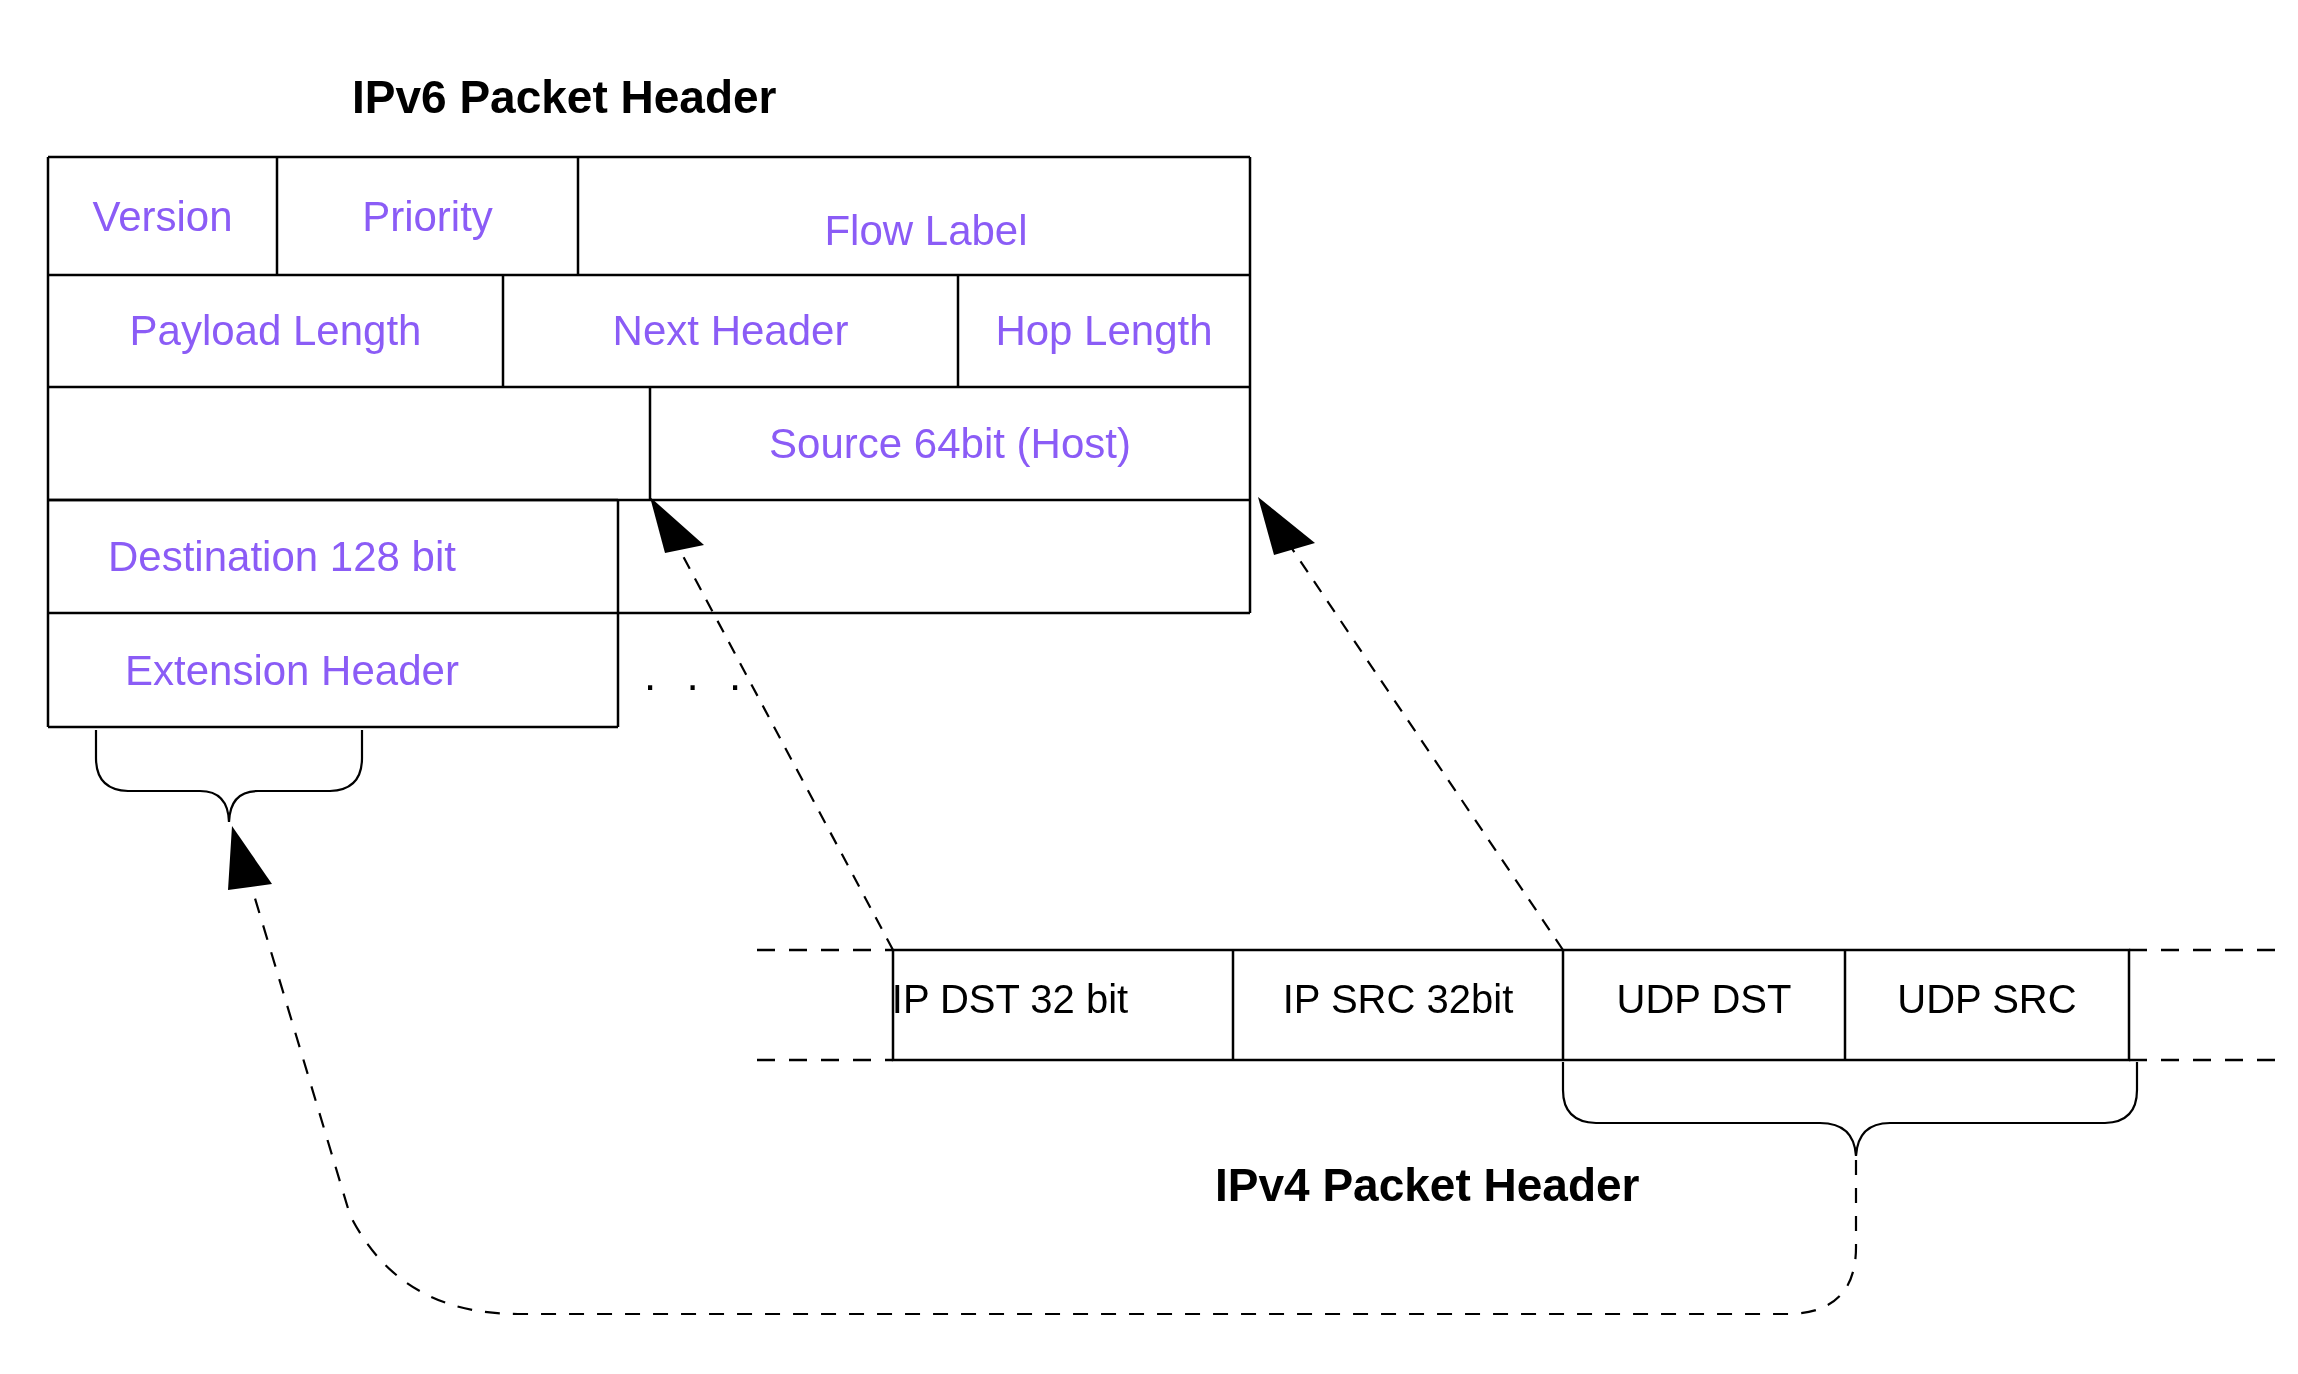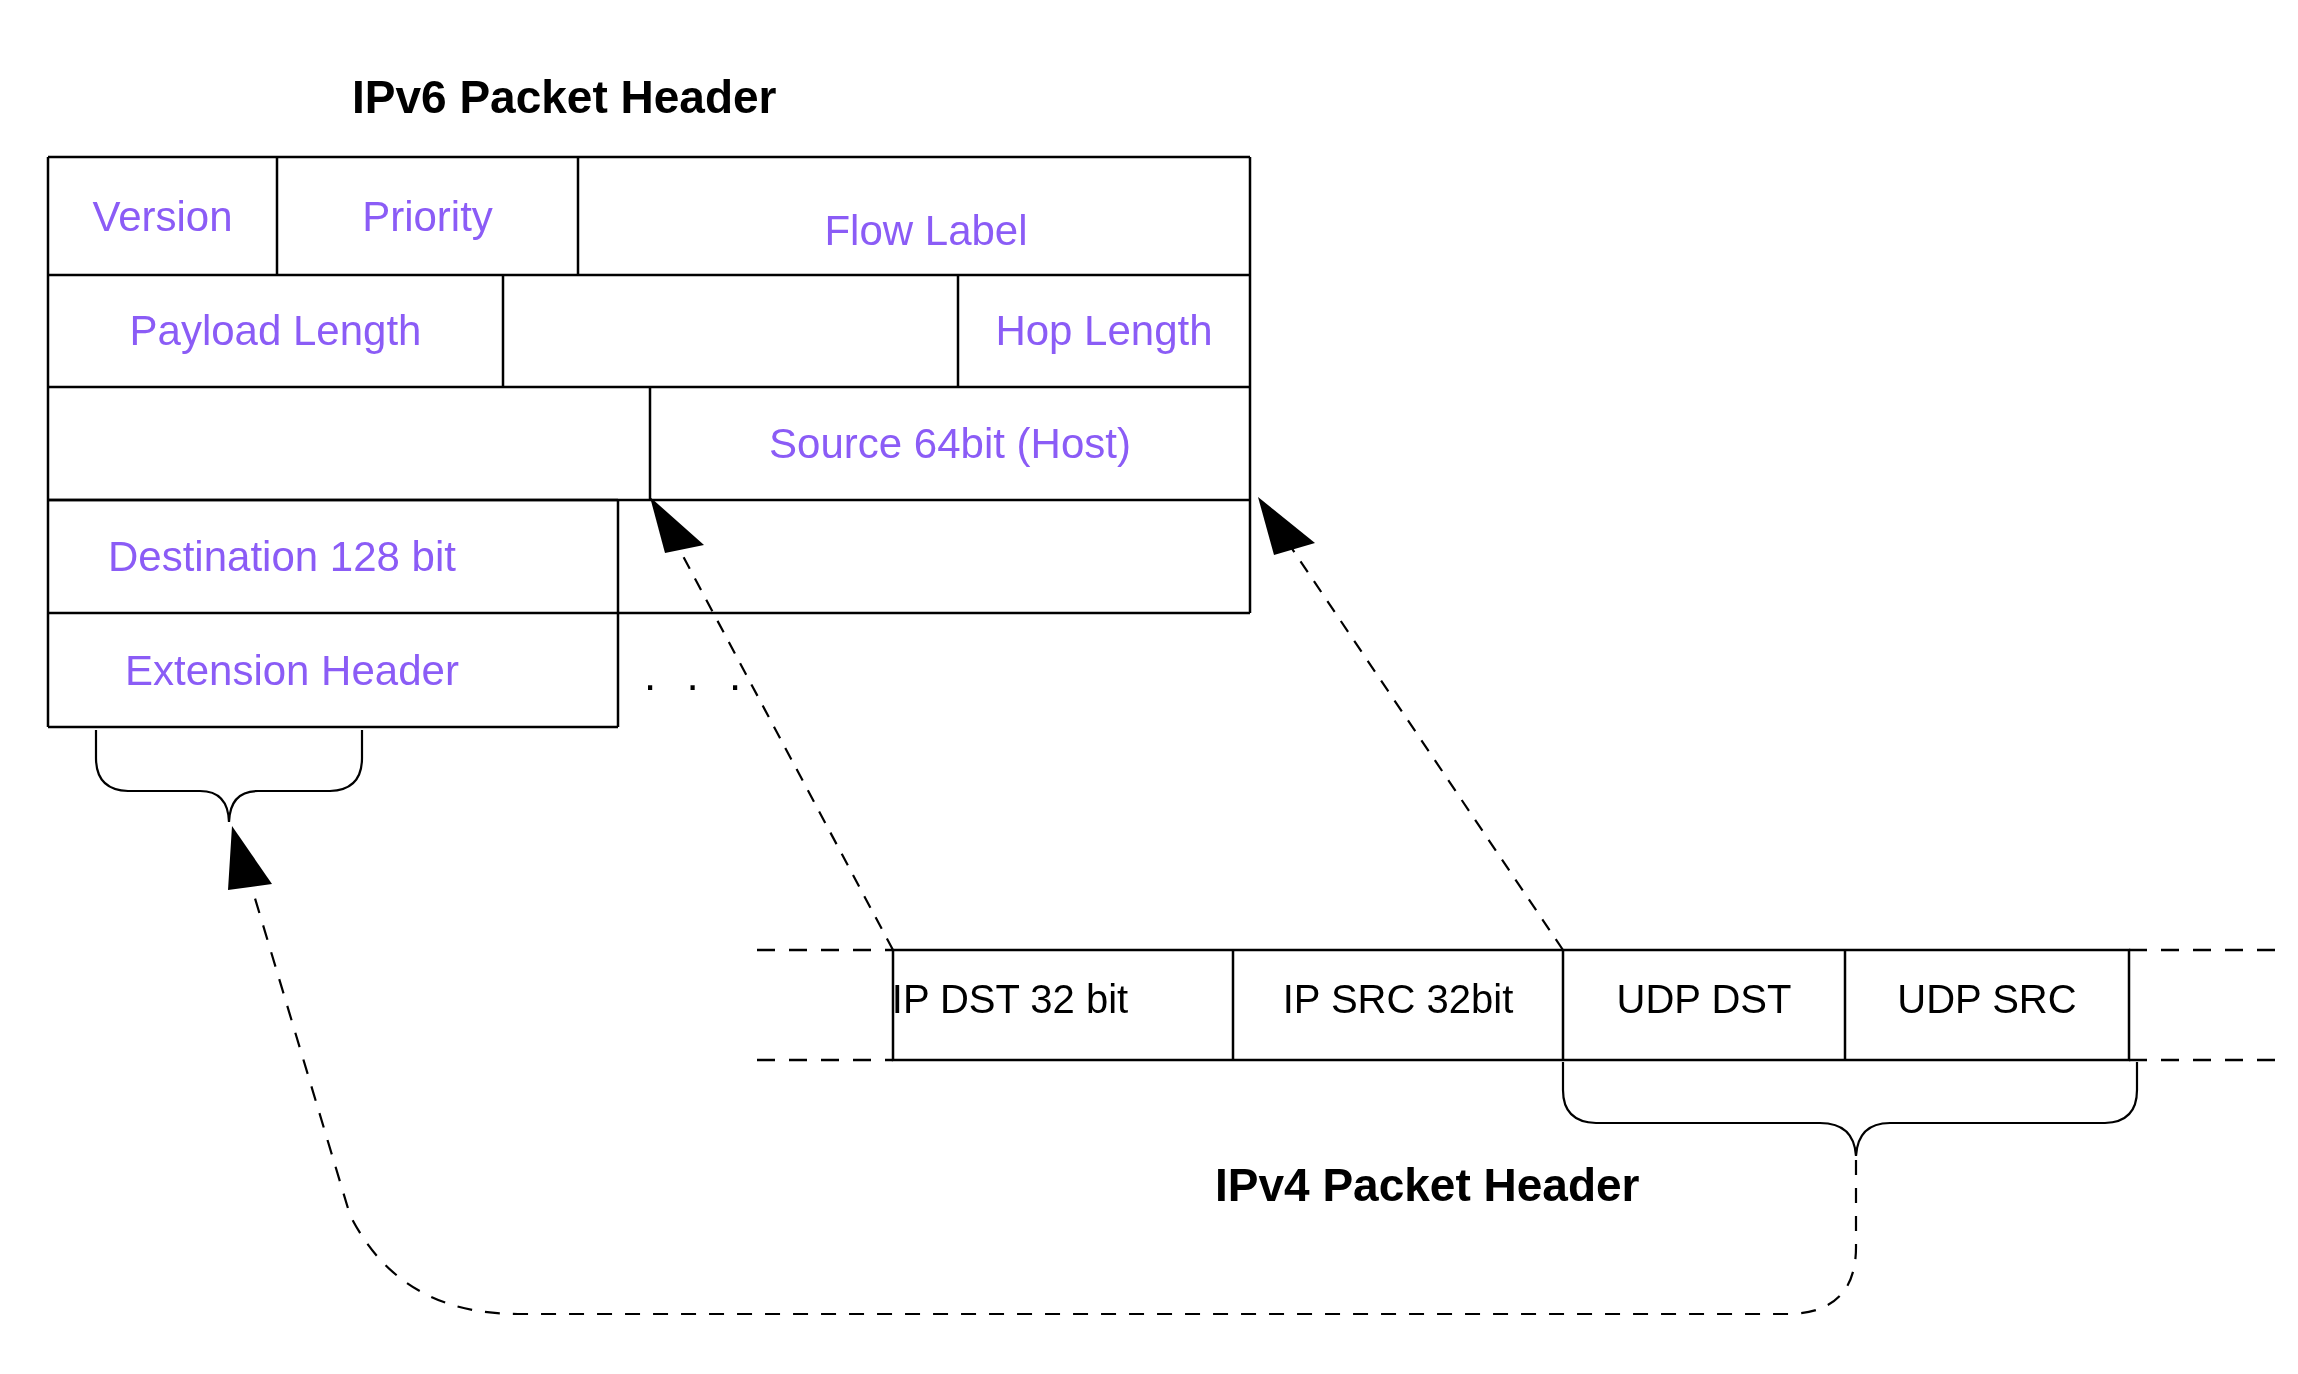--- a/index.html
+++ b/index.html
@@ -129,20 +129,21 @@
     <polygon fill="#000000" points="232,826 272,884 228,890"></polygon>
   </svg>
 
   <div class="title" id="ipv6-title">IPv6 Packet Header</div>
 
   <div class="cell-label" style="left:48px; top:193px; width:229px;">Version</div>
   <div class="cell-label" style="left:277px; top:193px; width:301px;">Priority</div>
   <div class="cell-label" style="left:578px; top:207px; width:672px;margin-left:12px;">Flow Label</div>
 
   <div class="cell-label" style="left:48px; top:307px; width:455px;">Payload Length</div>
+  <div class="cell-label" style="left:503px; top:307px; width:455px;">Next Header</div>
   <div class="cell-label" style="left:958px; top:307px; width:292px;">Hop Length</div>
 
   <div class="cell-label" style="left:650px; top:420px; width:600px;">Source 64bit (Host)</div>
 
   <div class="cell-label" style="left:108px; top:533px; width:470px; text-align:left;">Destination 128 bit</div>
 
   <div class="cell-label" style="left:125px; top:647px; width:470px; text-align:left;">Extension Header</div>
 
   <div class="ellipsis" style="left:644px; top:650px;">. . .</div>
 

